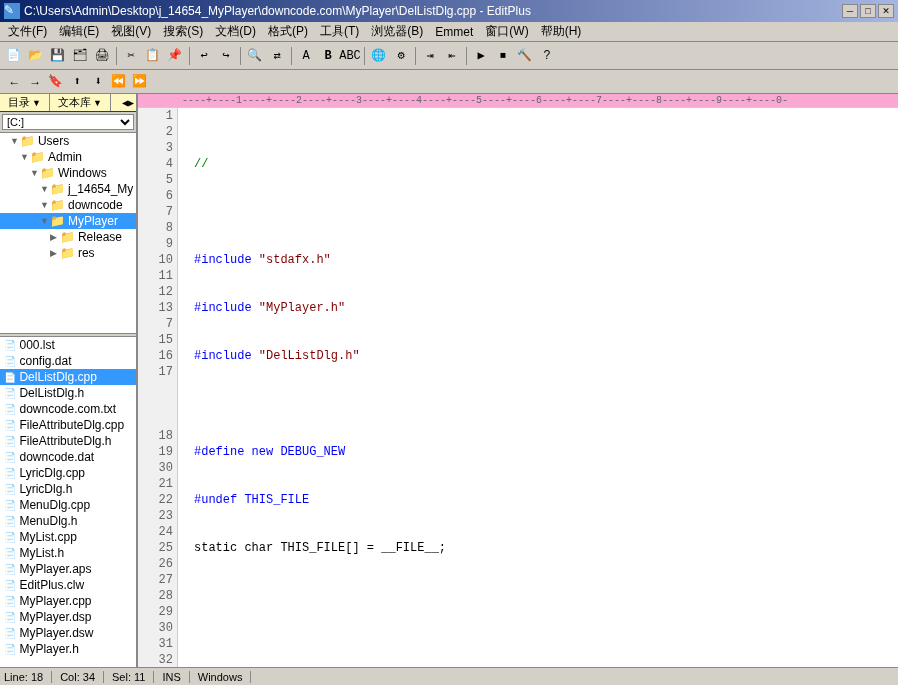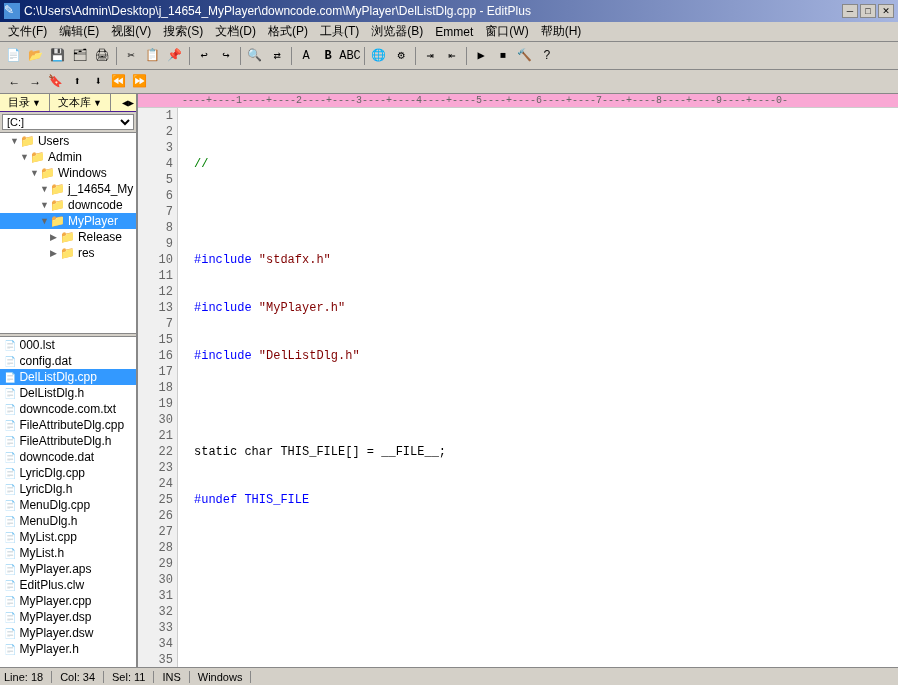--- a/index.html
+++ b/index.html
@@ -517,21 +517,21 @@
         <div class="line-number">8</div>
         <div class="line-number">9</div>
         <div class="line-number">10</div>
         <div class="line-number">11</div>
         <div class="line-number">12</div>
         <div class="line-number">13</div>
         <div class="line-number">7</div>
         <div class="line-number">15</div>
         <div class="line-number">16</div>
         <div class="line-number">17</div>
-        <div class="line-number" style="background:#f0f0f0;">18</div>
+        <div class="line-number" style="background:#f0f0f0;margin-top:48px;">18</div>
         <div class="line-number">19</div>
         <div class="line-number">30</div>
         <div class="line-number">21</div>
         <div class="line-number">22</div>
         <div class="line-number">23</div>
         <div class="line-number">24</div>
         <div class="line-number">25</div>
         <div class="line-number">26</div>
         <div class="line-number">27</div>
         <div class="line-number">28</div>
@@ -546,22 +546,23 @@
       </div>
 
       <div class="code-lines">
         
         <div class="code-line"><span style="width:12px; display:inline-block;"></span><span class="c-comment">//</span></div>
         <div class="code-line"><span style="width:12px; display:inline-block;"></span></div>
         <div class="code-line"><span style="width:12px; display:inline-block;"></span><span class="c-preprocessor">#include <span class="c-string">"stdafx.h"</span></span></div>
         <div class="code-line"><span style="width:12px; display:inline-block;"></span><span class="c-preprocessor">#include <span class="c-string">"MyPlayer.h"</span></span></div>
         <div class="code-line"><span style="width:12px; display:inline-block;"></span><span class="c-preprocessor">#include <span class="c-string">"DelListDlg.h"</span></span></div>
         <div class="code-line"><span style="width:12px; display:inline-block;"></span></div>
+        <div class="code-line"><span style="width:12px; display:inline-block;"></span><span class="c-preprocessor">#define new DEBUG_NEW</span></div>
+        <div class="code-line"><span style="width:12px; display:inline-block;"></span><span class="c-preprocessor">#undef THIS_FILE</span></div>
         <div class="code-line"><span style="width:12px; display:inline-block;"></span><span class="c-normal">static char THIS_FILE[] = __FILE__;</span></div>
-        <div class="code-line"><span style="width:12px; display:inline-block;"></span><span class="c-preprocessor">#undef THIS_FILE</span></div>
         
         
         
         
         
         
         
         
         
         

